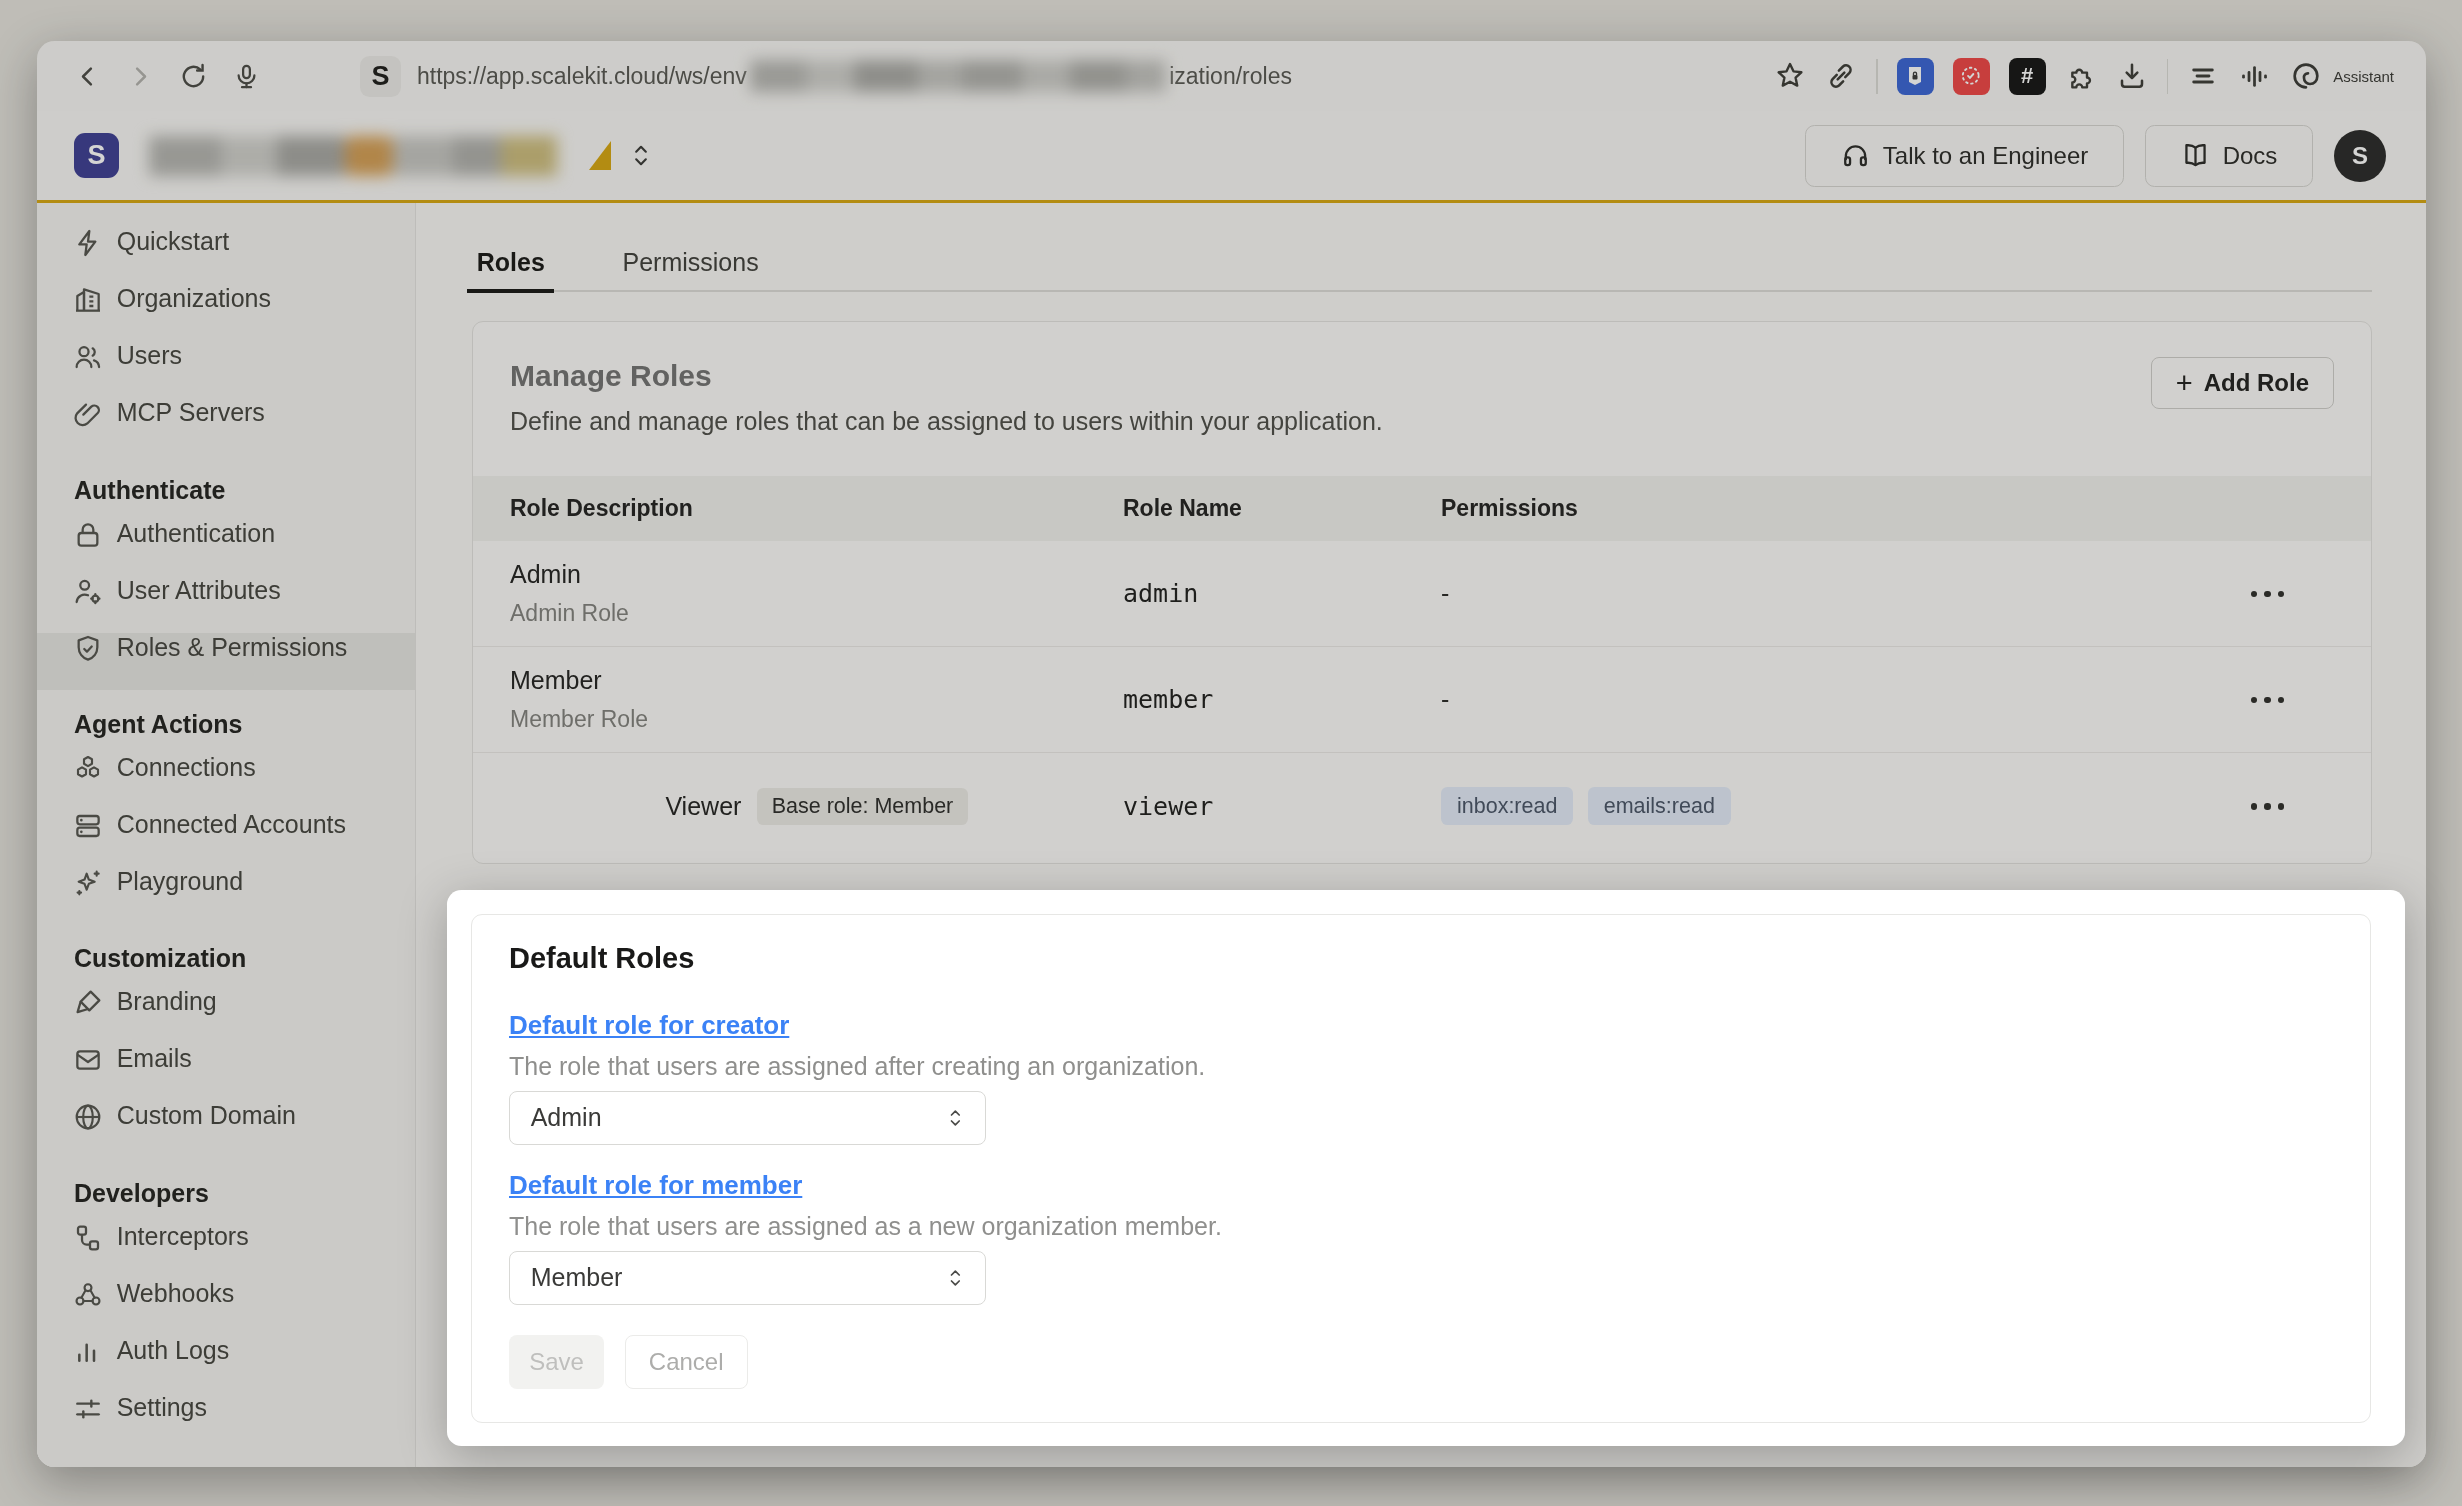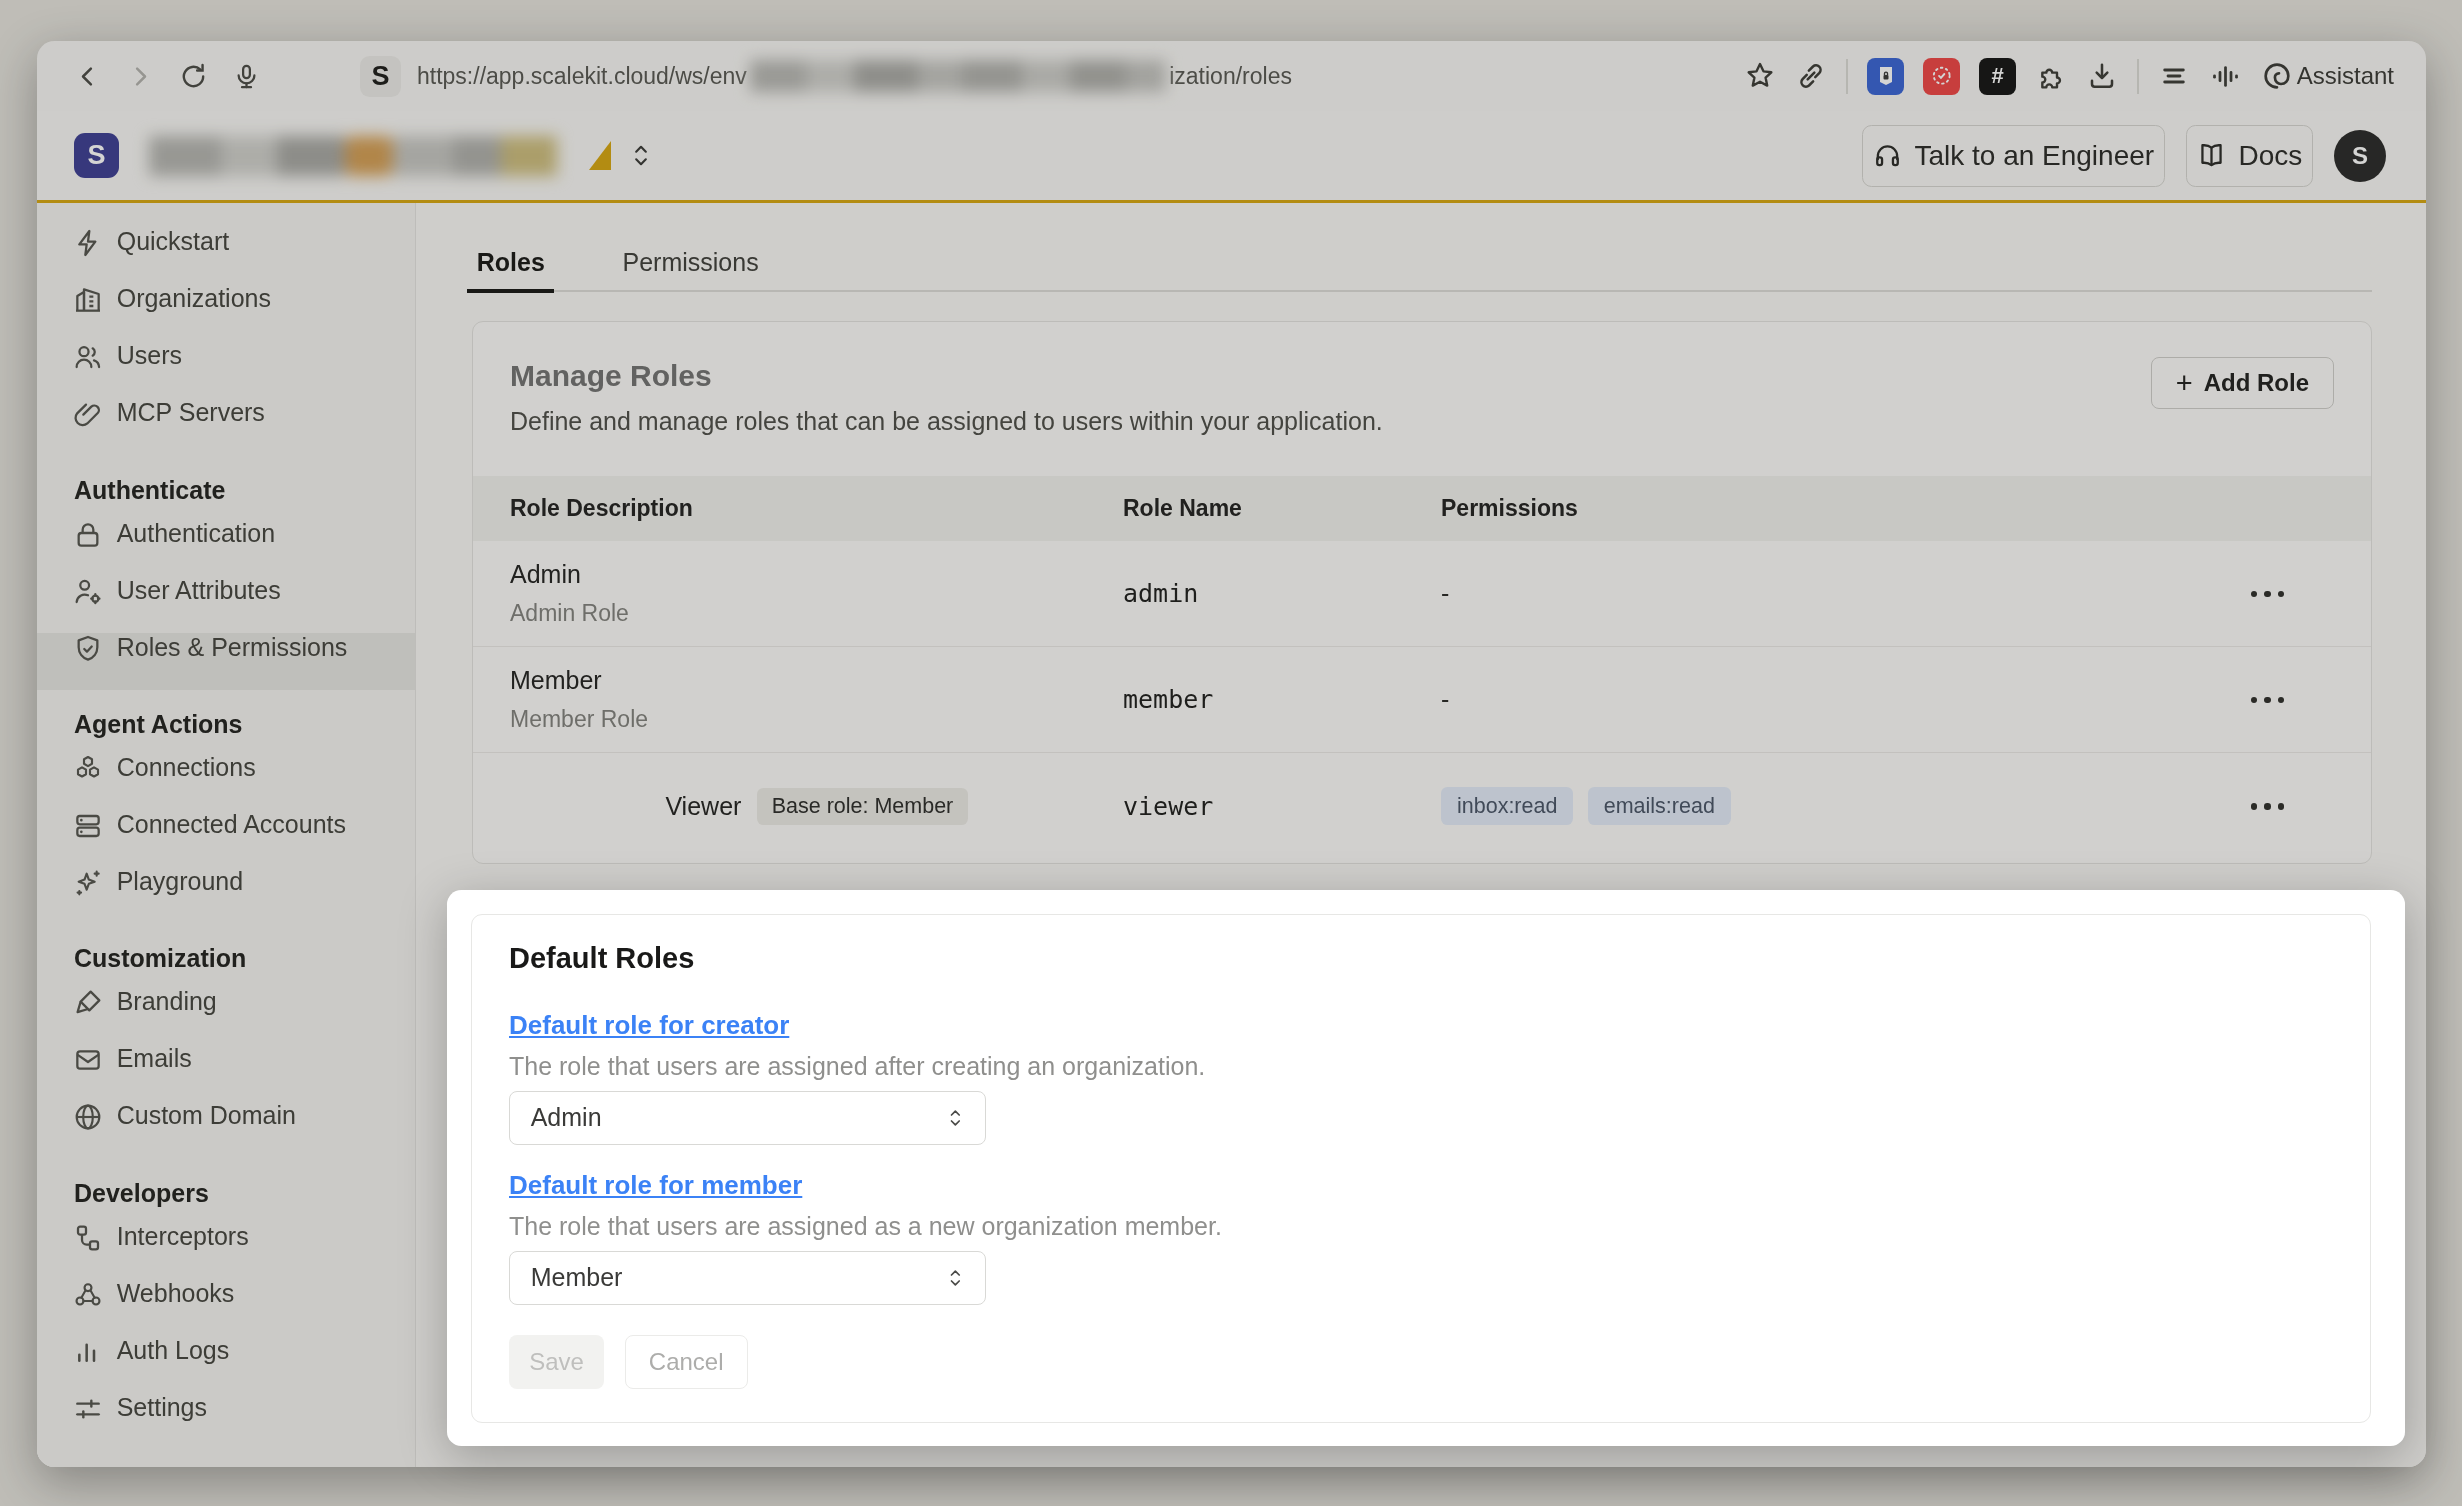--- a/index.html
+++ b/index.html
@@ -20,32 +20,32 @@
   .url { font-size:23px; color:#585853; display:flex; align-items:center; white-space:nowrap; }
   .blur-strip { display:flex; align-items:center; filter:blur(7.2px); border-radius:3.2px; overflow:hidden; }
   .url .blur-strip { height:32px; margin:0 3.2px; }
   .bseg { height:100%; }
   .chrome-right { margin-left:auto; display:flex; align-items:center; gap:19px; color:#3d3d38; }
   .vdiv { width:1.6px; height:35px; background:#dbdad6; }
   .ext-tile { width:37px; height:37px; border-radius:8px; display:flex; align-items:center; justify-content:center; }
   .ext-blue { background:#3b66d6; }
   .ext-red  { background:#ef4747; border:0; }
   .ext-black{ background:#161616; color:#fff; font-weight:bold; font-size:22px; }
-  .assistant { display:flex; align-items:center; gap:4px; font-size:24px; color:#3b3b37; }
+  .assistant { display:flex; align-items:center; gap:11px; font-size:15px; color:#3b3b37; }
 
   
   .app-header { height:89px; flex:0 0 89px; display:flex; align-items:center; padding:0 40px 0 37px; background:#f8f7f5; }
   .logo-tile { width:45px; height:45px; border-radius:11px; background:#3e3f94; color:#fff;
     font-size:27px; font-weight:bold; display:flex; align-items:center; justify-content:center; }
   .ws-blur { height:40px; width:445px; margin-left:30px; }
   .gold-tri { width:0; height:0; border-bottom:29px solid #d7a712; border-left:22px solid transparent; margin-left:-4.8px; }
   .updown { margin-left:17.5px; color:#3a3a38; }
   .hdr-right { margin-left:auto; display:flex; align-items:center; gap:20.7px; }
   .hdr-btn { height:62px; border:1.6px solid #d5d4d1; border-radius:9.5px; background:transparent;
-    display:flex; align-items:center; gap:12.7px; padding:0 10px; font-size:28px; color:#2c2c29; font-family:inherit; }
+    display:flex; align-items:center; gap:12.7px; padding:0 35px; font-size:24px; color:#2c2c29; font-family:inherit; }
   .avatar { width:52px; height:52px; border-radius:50%; background:#2b2b2a; color:#fff;
     font-size:24px; font-weight:bold; display:flex; align-items:center; justify-content:center; }
   .gold-line { height:3.2px; flex:0 0 3.2px; background:#d7a712; }
 
   
   .app-body { flex:1; display:flex; min-height:0; background:#f9f8f6; }
   .sidebar { width:379px; flex:0 0 379px; background:#f4f3f1; border-right:1.6px solid #e4e3e0; padding-top:24px; }
   .side-item { height:57px; display:flex; align-items:flex-start; padding-left:35px; font-size:25px; color:#45453f; cursor:default; }
   .side-item .sic { width:32px; height:32px; margin-right:12.7px; color:#55554f; flex:0 0 32px; }
   .side-item.active { background:#e6e5e2; }

